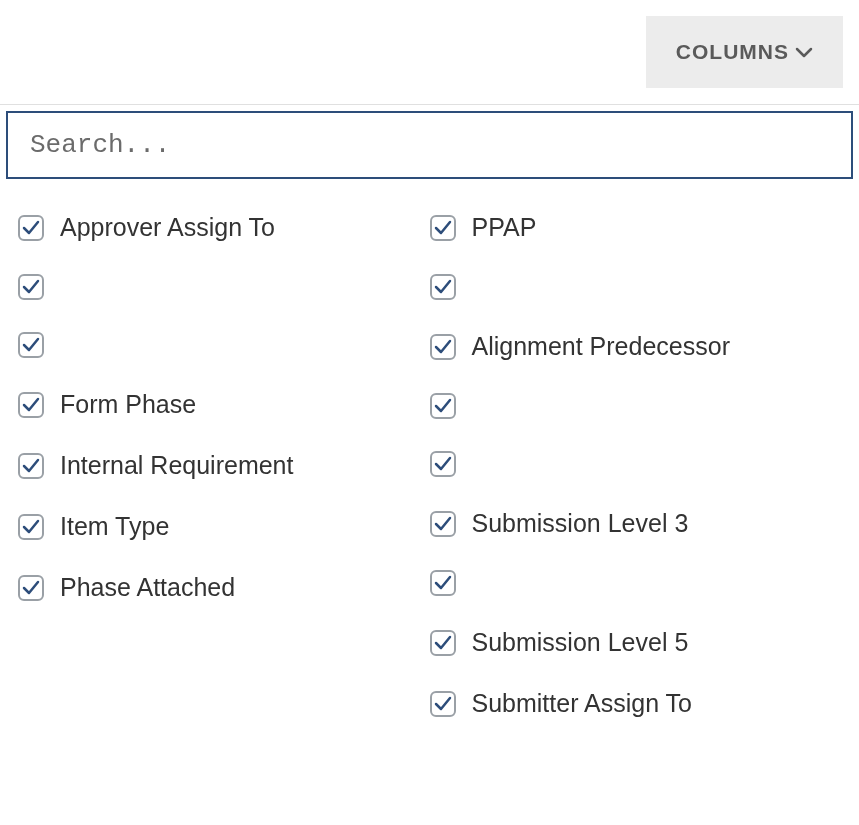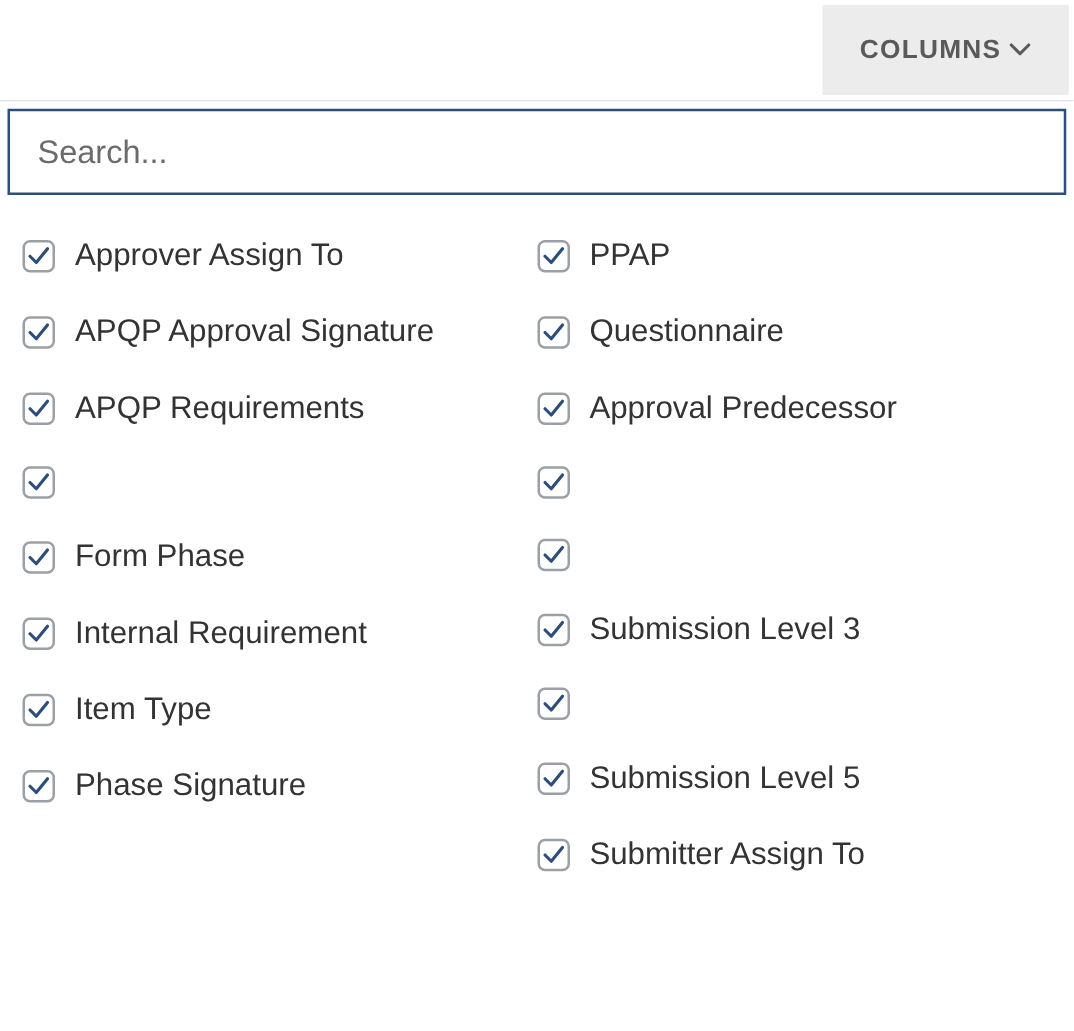--- a/index.html
+++ b/index.html
@@ -12,21 +12,21 @@
       background: #ffffff;
       color: #333333;
       width: 859px;
       height: 825px;
       overflow: hidden;
     }
     .header {
       display: flex;
       justify-content: flex-end;
       border-bottom: 1px solid #e0e0e0;
-      padding: 4px;
+      padding: 16px;
       align-items: flex-end;
     }
     .columns-button {
       background: #ececec;
       color: #5a5a5a;
       font-weight: 700;
       font-size: 21px;
       letter-spacing: 1px;
       padding: 24px 30px;
       border: none;
@@ -41,21 +41,21 @@
     .search-wrap {
       padding: 6px 6px 0 6px;
     }
     .search-input {
       width: 100%;
       font-size: 26px;
       color: #15803d;
       padding: 17px 22px;
       border: 2px solid #2d4d7a;
       outline: none;
-      font-family: Liberation Sans, sans-serif;
+      font-family: Liberation Mono, monospace;
     }
     .search-input::placeholder {
       color: #6b6b6b;
     }
     .columns-list {
       display: flex;
       flex-wrap: wrap;
       padding: 18px 18px 0 18px;
     }
     .col {
@@ -116,29 +116,20 @@
           </svg>
         </span>
       <span class="check-label">Approver Assign To</span>
     </div>
     <div class="check-item">
       <span class="checkbox">
           <svg viewBox="0 0 20 20">
             <path d="M3 10 L8 15 L17 4" stroke="#2d4d7a" stroke-width="2.5" fill="none" stroke-linecap="round" stroke-linejoin="round"></path>
           </svg>
         </span>
-      <span class="check-label">APQP Approval Signature</span>
-    </div>
-    <div class="check-item">
-      <span class="checkbox">
-          <svg viewBox="0 0 20 20">
-            <path d="M3 10 L8 15 L17 4" stroke="#2d4d7a" stroke-width="2.5" fill="none" stroke-linecap="round" stroke-linejoin="round"></path>
-          </svg>
-        </span>
-      <span class="check-label">APQP Requirements</span>
     </div>
     <div class="check-item">
       <span class="checkbox">
           <svg viewBox="0 0 20 20">
             <path d="M3 10 L8 15 L17 4" stroke="#2d4d7a" stroke-width="2.5" fill="none" stroke-linecap="round" stroke-linejoin="round"></path>
           </svg>
         </span>
     </div>
     <div class="check-item">
       <span class="checkbox">
@@ -163,48 +154,47 @@
           </svg>
         </span>
       <span class="check-label">Item Type</span>
     </div>
     <div class="check-item">
       <span class="checkbox">
           <svg viewBox="0 0 20 20">
             <path d="M3 10 L8 15 L17 4" stroke="#2d4d7a" stroke-width="2.5" fill="none" stroke-linecap="round" stroke-linejoin="round"></path>
           </svg>
         </span>
-      <span class="check-label">Phase Signature</span>
+      <span class="check-label">Phase Attached</span>
     </div>
   </div>
 
   <div class="col">
     <div class="check-item">
       <span class="checkbox">
           <svg viewBox="0 0 20 20">
             <path d="M3 10 L8 15 L17 4" stroke="#2d4d7a" stroke-width="2.5" fill="none" stroke-linecap="round" stroke-linejoin="round"></path>
           </svg>
         </span>
       <span class="check-label">PPAP</span>
     </div>
     <div class="check-item">
       <span class="checkbox">
           <svg viewBox="0 0 20 20">
             <path d="M3 10 L8 15 L17 4" stroke="#2d4d7a" stroke-width="2.5" fill="none" stroke-linecap="round" stroke-linejoin="round"></path>
           </svg>
         </span>
-      <span class="check-label">Questionnaire</span>
-    </div>
-    <div class="check-item">
-      <span class="checkbox">
-          <svg viewBox="0 0 20 20">
-            <path d="M3 10 L8 15 L17 4" stroke="#2d4d7a" stroke-width="2.5" fill="none" stroke-linecap="round" stroke-linejoin="round"></path>
-          </svg>
-        </span>
-      <span class="check-label">Approval Predecessor</span>
+    </div>
+    <div class="check-item">
+      <span class="checkbox">
+          <svg viewBox="0 0 20 20">
+            <path d="M3 10 L8 15 L17 4" stroke="#2d4d7a" stroke-width="2.5" fill="none" stroke-linecap="round" stroke-linejoin="round"></path>
+          </svg>
+        </span>
+      <span class="check-label">Alignment Predecessor</span>
     </div>
     <div class="check-item">
       <span class="checkbox">
           <svg viewBox="0 0 20 20">
             <path d="M3 10 L8 15 L17 4" stroke="#2d4d7a" stroke-width="2.5" fill="none" stroke-linecap="round" stroke-linejoin="round"></path>
           </svg>
         </span>
     </div>
     <div class="check-item">
       <span class="checkbox">

